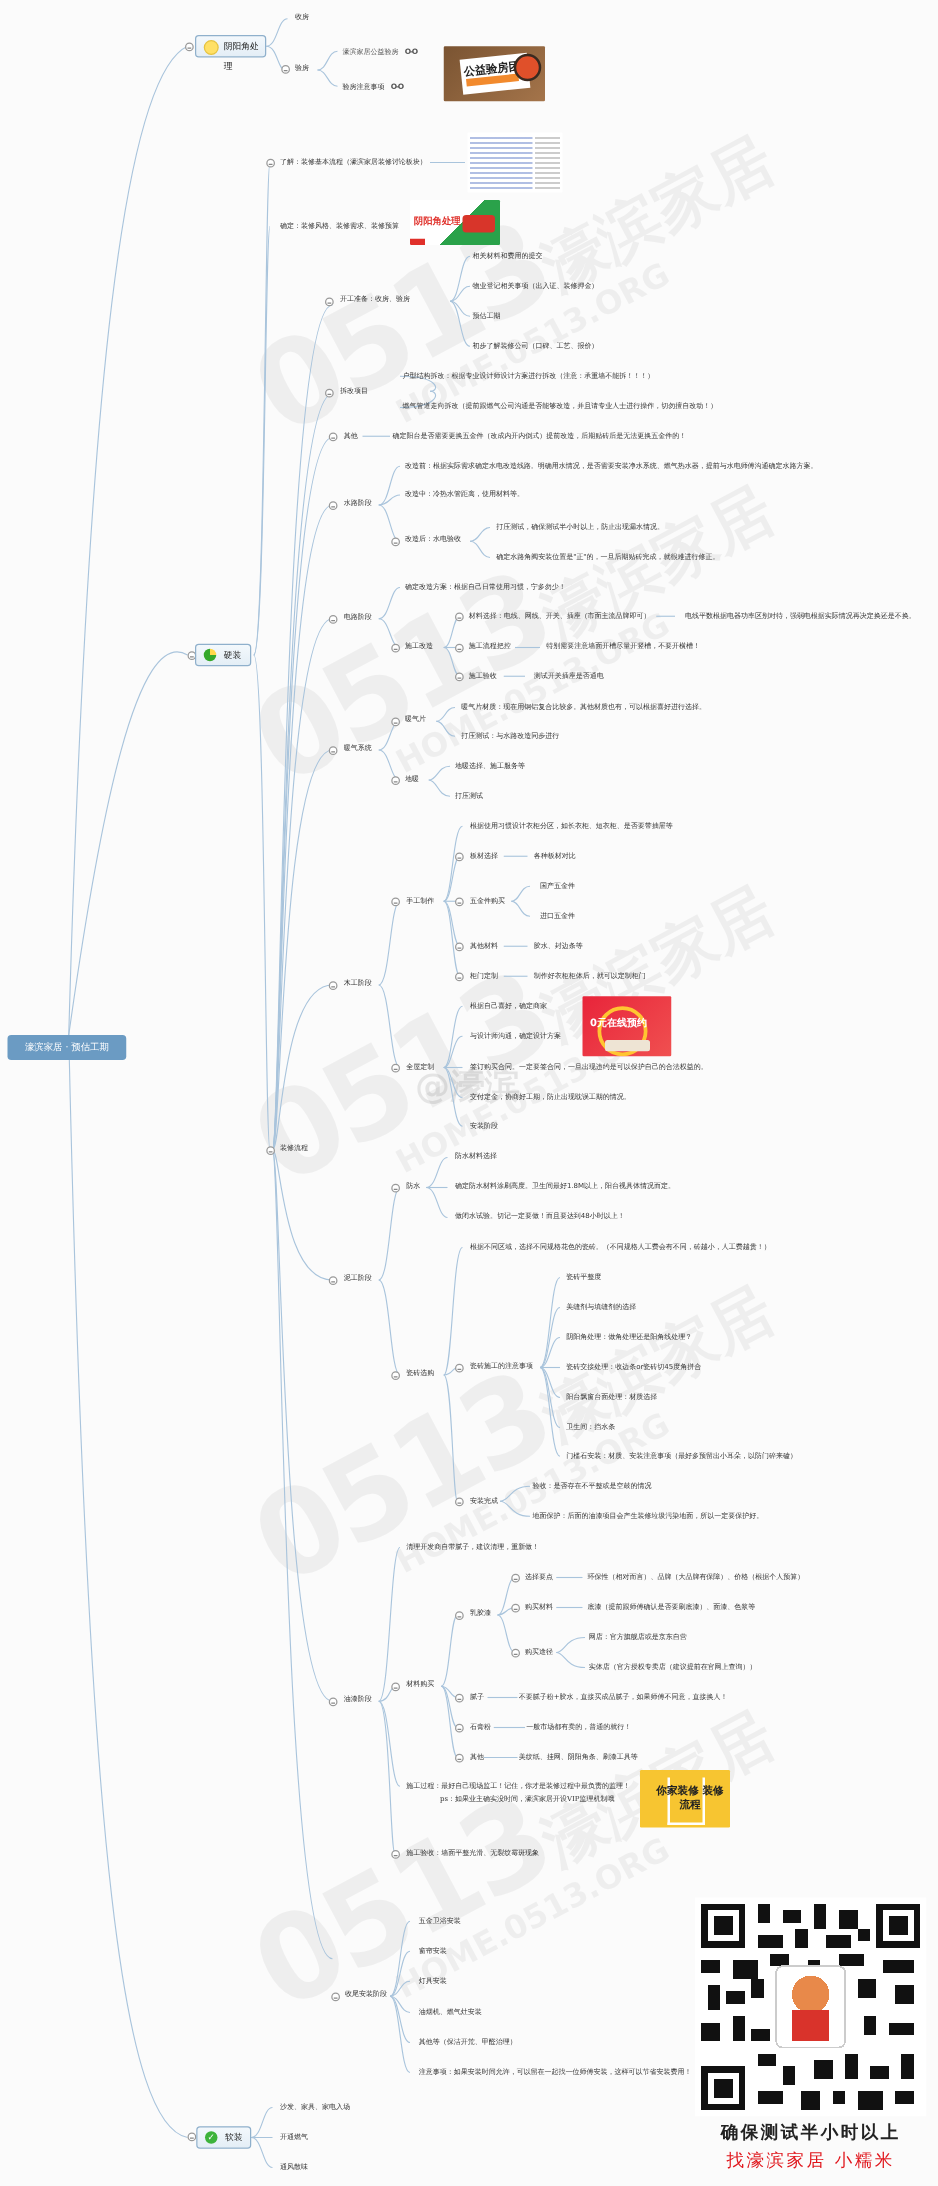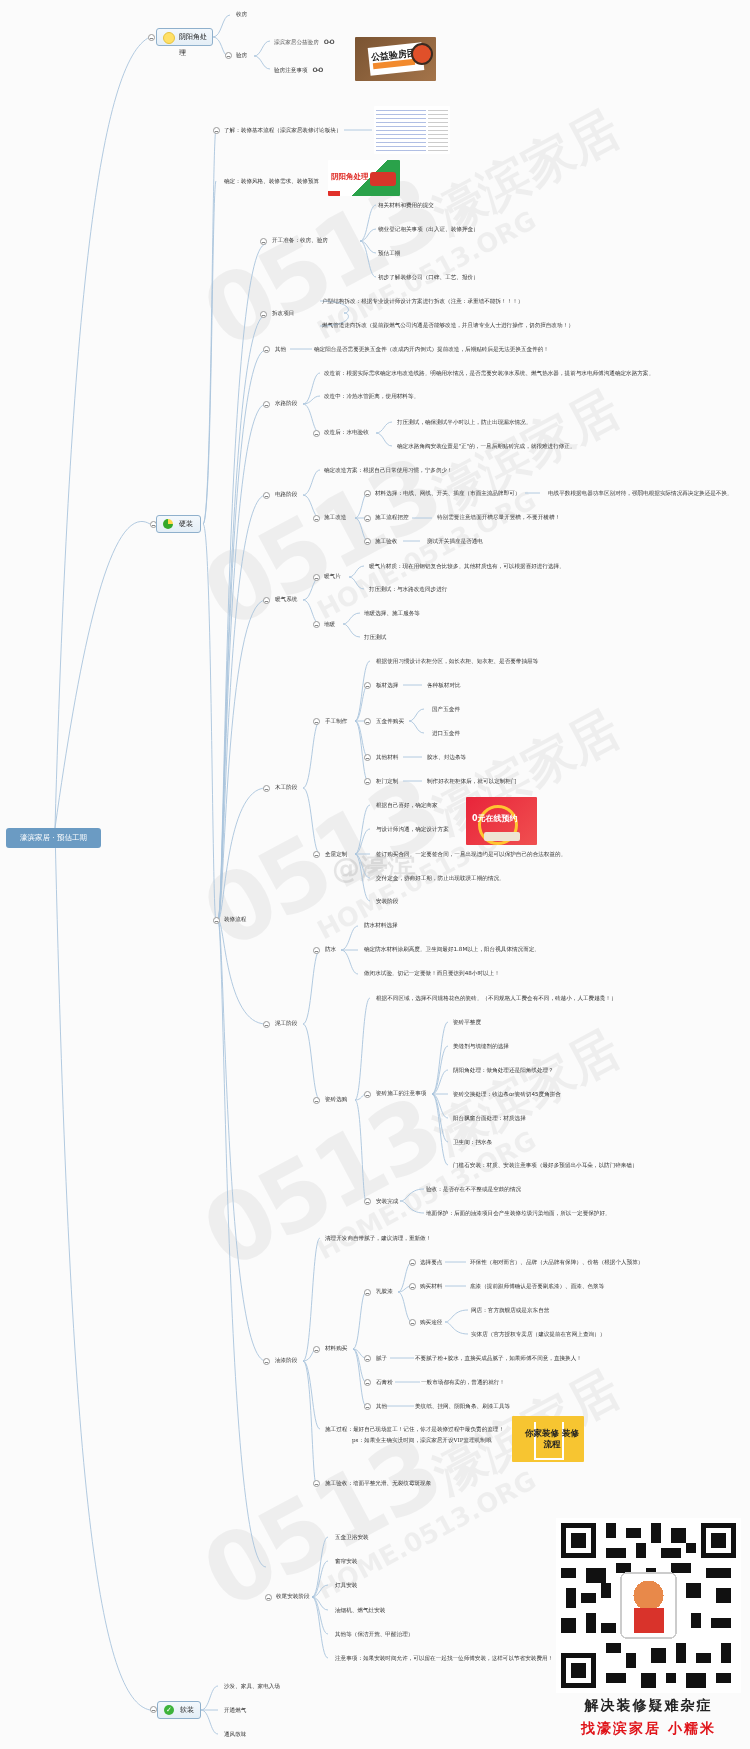--- a/index.html
+++ b/index.html
@@ -13,21 +13,21 @@
   .l1 .ic{position:absolute;left:6px;top:3px;width:10px;height:10px;border-radius:50%;}
   .root{position:absolute;left:6px;top:828px;width:95px;height:20px;background:#6b9bc3;border-radius:3px;color:#fff;font-family:"DejaVu Serif","Liberation Serif",serif;font-size:7.5px;line-height:20px;text-align:center;}
   .img{position:absolute;overflow:hidden;border-radius:1px;}
   .wm{position:absolute;color:rgba(0,0,0,0.05);font-weight:bold;transform:rotate(-28deg);white-space:nowrap;pointer-events:none;}
   .wm .big{font-size:95px;font-family:"DejaVu Sans",sans-serif;letter-spacing:-4px;}
   .wm .cn{font-size:50px;}
   .wm .en{font-size:26px;display:block;margin-left:90px;margin-top:-10px;}
   .link-icon{display:inline-block;font-size:6px;color:#555;margin-left:5px;letter-spacing:-1px;font-weight:bold;}
   .qr{position:absolute;left:556px;top:1518px;width:185px;height:175px;background:#fff;}
   .slogan1{position:absolute;left:556px;top:1697px;width:185px;text-align:center;font-size:14px;font-weight:bold;color:#222;letter-spacing:2px;}
-  .slogan2{position:absolute;left:556px;top:1720px;width:185px;text-align:center;font-size:14px;font-weight:bold;color:#e0141a;letter-spacing:2px;}
+  .slogan2{position:absolute;left:556px;top:1720px;width:185px;text-align:center;font-size:14px;font-weight:normal;color:#e0141a;letter-spacing:2px;}
 </style>
 </head>
 <body>
 
 <div id="canvas">
 
 <div class="wm" style="left:190px;top:160px;"><span class="big">0513</span><span class="cn">濠滨家居</span><span class="en">HOME.0513.ORG</span></div>
 <div class="wm" style="left:190px;top:440px;"><span class="big">0513</span><span class="cn">濠滨家居</span><span class="en">HOME.0513.ORG</span></div>
 <div class="wm" style="left:190px;top:760px;"><span class="big">0513</span><span class="cn">濠滨家居</span><span class="en">HOME.0513.ORG</span></div>
 <div class="wm" style="left:190px;top:1080px;"><span class="big">0513</span><span class="cn">濠滨家居</span><span class="en">HOME.0513.ORG</span></div>
@@ -411,16 +411,16 @@
           <rect x="17" y="31" width="3" height="3"></rect>
           <rect x="22" y="31" width="2" height="2"></rect>
           <rect x="26" y="31" width="4" height="3"></rect>
           <rect x="32" y="31" width="3" height="2"></rect>
     </g>
     <rect x="13" y="11" width="11" height="13" rx="1" fill="#fff" stroke="#ccc" stroke-width="0.3"></rect>
     <circle cx="18.5" cy="15.5" r="3" fill="#e8894a"></circle>
     <rect x="15.5" y="18" width="6" height="5" fill="#d9332b"></rect>
   </svg>
 </div>
-<div class="slogan1">解决装修疑难杂症</div>
+<div class="slogan1">确保测试半小时以上</div>
 <div class="slogan2">找濠滨家居 小糯米</div>
 
 </div>
 
 </body></html>

